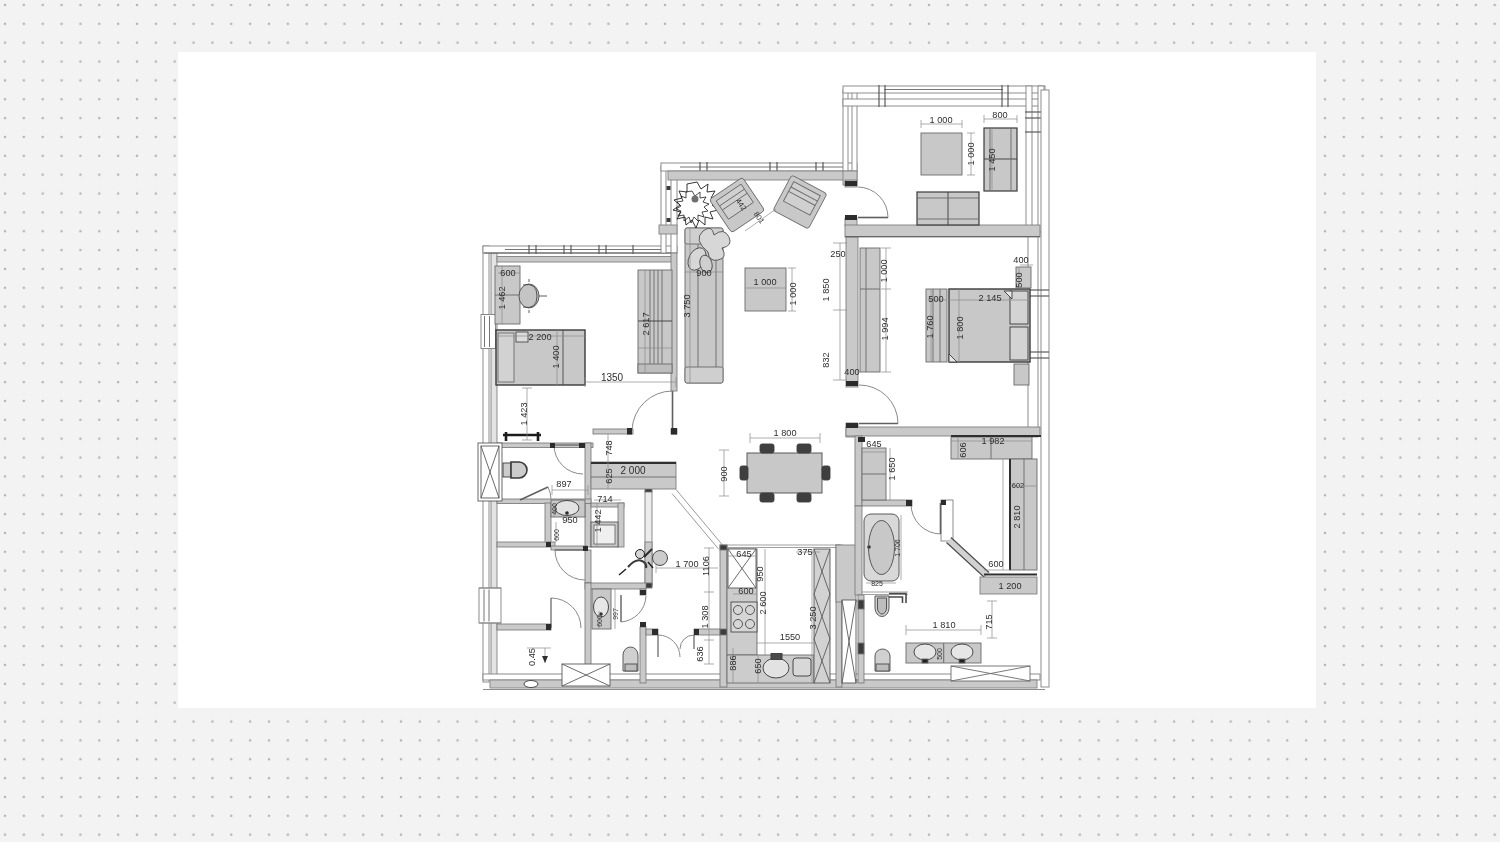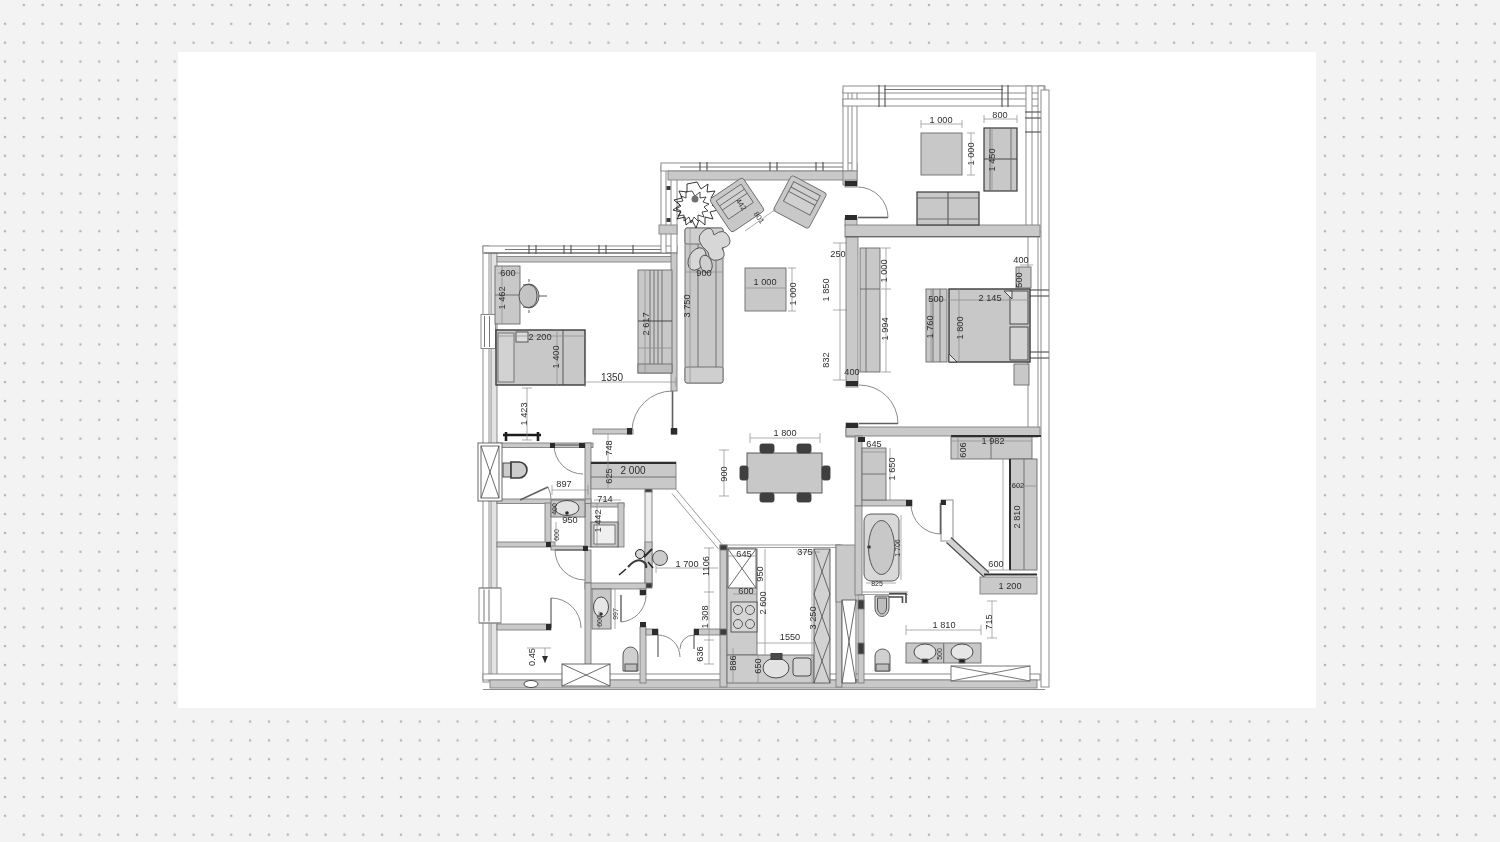--- a/index.html
+++ b/index.html
@@ -1,16 +1,16 @@
 <!DOCTYPE html>
 <html><head>
 <meta charset="utf-8">
 <style>
   html,body{margin:0;padding:0;background:#f3f3f4;}
-  #stage{position:relative;width:1500px;height:842px;overflow:hidden;font-family:"Liberation Sans", sans-serif;border-radius:32px;}
+  #stage{position:relative;width:1500px;height:842px;overflow:hidden;font-family:"Liberation Sans", sans-serif;}
   svg text{font-family:"Liberation Sans", sans-serif;fill:#2e2e2e;}
 </style>
 </head>
 <body>
 <div id="stage">
 <svg width="1500" height="842" viewBox="0 0 1500 842" xmlns="http://www.w3.org/2000/svg">
 <defs>
   <pattern id="dots" width="18.857" height="18.857" patternUnits="userSpaceOnUse">
     <circle cx="5" cy="5" r="1.25" fill="#b4b4b6"></circle>
   </pattern>

